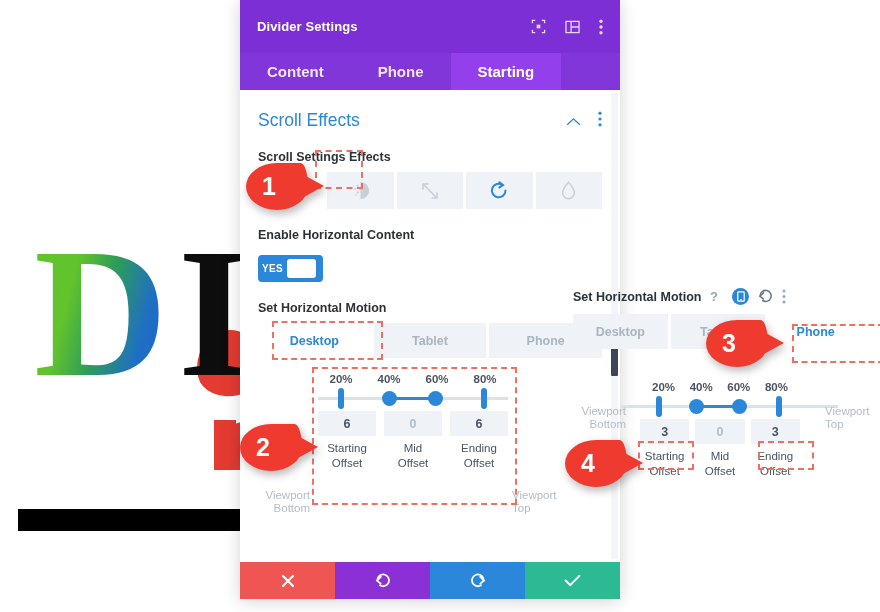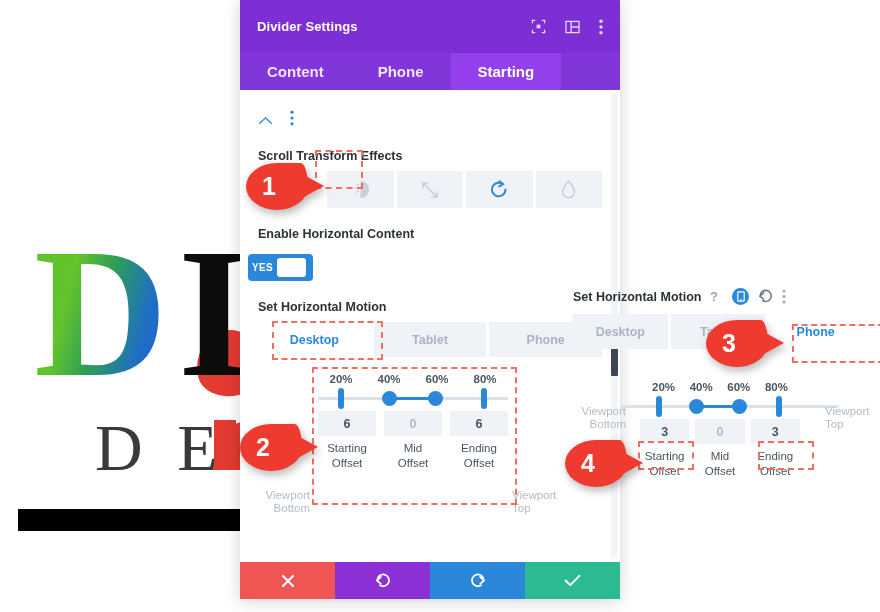--- a/index.html
+++ b/index.html
@@ -89,21 +89,21 @@
     color:#2c3338; font-size:12.5px; font-weight:700; padding:19px 18px 8px 18px;
   }
 
   .icon-row { display:flex; margin:0 18px; gap:3px; }
   .icon-cell {
     flex:1 1 0; height:37px; background:#eff2f6; display:flex; align-items:center; justify-content:center;
   }
   .icon-cell.active { background:#ffffff; }
   .icon-cell svg { display:block; }
 
-  .toggle-row { padding:5px 18px 0 8px; }
+  .toggle-row { padding:5px 18px 0 18px; }
   .toggle {
     width:65px; height:27px; background:#2b87da; border-radius:4px;
     display:flex; align-items:center; padding:0 4px; gap:4px;
   }
   .toggle-text { color:#fff; font-size:10px; font-weight:700; letter-spacing:.3px; }
   .toggle-knob { width:29px; height:19px; background:#fff; border-radius:3px; }
 
   .devtabs { display:flex; margin:0 18px; gap:3px; }
   .devtab {
     flex:1 1 0; height:35px; background:#eff2f6; display:flex; align-items:center; justify-content:center;
@@ -182,21 +182,20 @@
 
 <div id="page">
 
   <div class="bg-wrap">
     <div class="bg-bar"></div>
     <div class="bg-red-blob"></div>
     <div class="bg-logo-d">D</div>
     <div class="bg-logo-i">I</div>
     <div class="bg-dot"></div>
     <div class="bg-sub-red"></div>
-    <div class="bg-sub">D E</div>
     <div class="bg-white-cover"></div>
   </div>
 
   <div class="modal">
 
     <div class="modal-header">
       <div class="modal-title">Divider Settings</div>
       <div class="hdr-icons">
         <span class="hdr-icon">
           <svg width="15" height="15" viewBox="0 0 16 16" fill="none" stroke="currentColor" stroke-width="1.4">
@@ -225,37 +224,38 @@
       <div class="tab">Phone</div>
       <div class="tab active">Starting</div>
     </div>
 
     <div class="modal-body">
 
       <div class="scroll-track"></div>
       <div class="scroll-thumb"></div>
 
       <div class="sect-head">
+        <div class="sect-title">Scroll Effects</div>
         <div class="sect-ctrl">
           <span>
             <svg width="15" height="9" viewBox="0 0 16 10" fill="none" stroke="currentColor" stroke-width="1.5">
               <path d="M1 8.5L8 2l7 6.5"></path>
             </svg>
           </span>
           <span>
             <svg width="4" height="16" viewBox="0 0 4 16" fill="currentColor">
               <circle cx="2" cy="2.2" r="1.6"></circle>
                 <circle cx="2" cy="8" r="1.6"></circle>
                 <circle cx="2" cy="13.8" r="1.6"></circle>
             </svg>
           </span>
         </div>
       </div>
 
-      <div class="field-label">Scroll Transform Effects</div>
+      <div class="field-label">Scroll Settings Effects</div>
       <div class="icon-row">
         <div class="icon-cell active">
           <svg width="21" height="17" viewBox="0 0 22 18" fill="none" stroke="#2b87da" stroke-width="1.7" stroke-linecap="round" stroke-linejoin="round">
             <path d="M20 6H3M6.5 2.5L3 6l3.5 3.5"></path>
             <path d="M2 13h17M15.5 9.5L19 13l-3.5 3.5"></path>
           </svg>
         </div>
         <div class="icon-cell">
           <svg width="21" height="21" viewBox="0 0 22 22">
             <path d="M11 2a9 9 0 010 18z" fill="#c7cfd9"></path>

